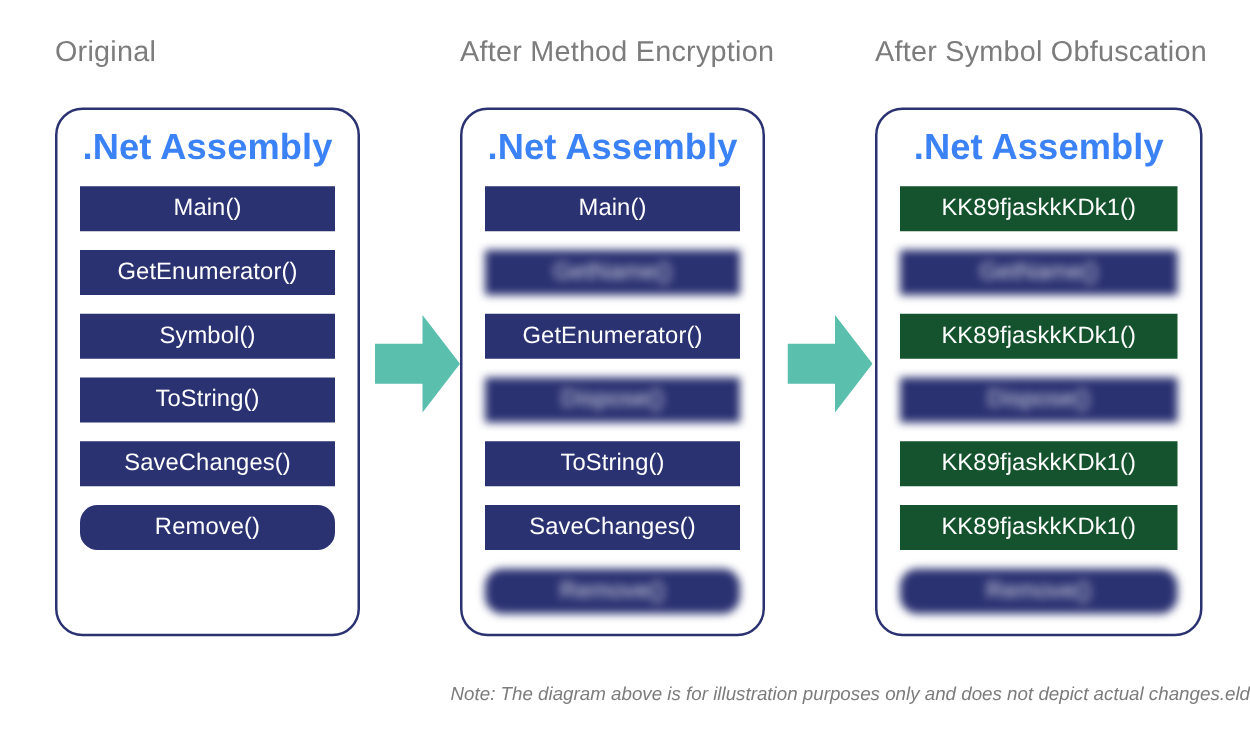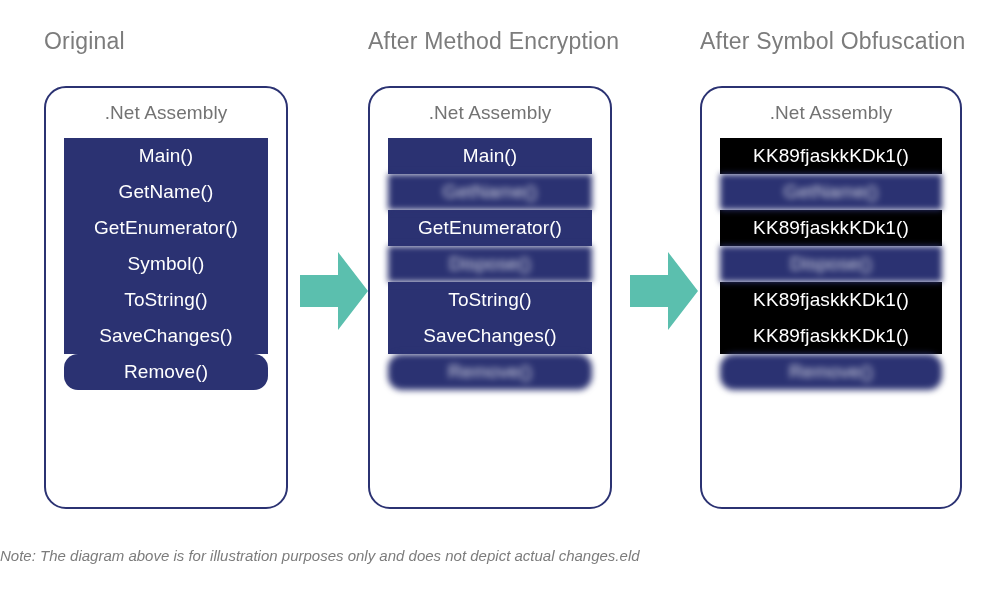--- a/index.html
+++ b/index.html
@@ -41,45 +41,46 @@
     border-radius: 22px;
     background: #ffffff;
   }
   .card.c0 { left: 44px;  width: 244px; }
   .card.c1 { left: 368px; width: 244px; }
   .card.c2 { left: 700px; width: 262px; }
 
   .card-title {
     margin-top: 14px;
     text-align: center;
-    font-size: 19px;
-    font-weight: normal;
-    color: #737373;
+    font-size: 29px;
+    font-weight: bold;
+    color: #3b82f6;
     letter-spacing: 0.1px;
   }
 
   .bars {
     margin-top: 14px;
     padding: 0 18px;
   }
 
   .bar {
     height: 36px;
+    margin-bottom: 15px;
     display: flex;
     align-items: center;
     justify-content: center;
     color: #ffffff;
     font-size: 19px;
     letter-spacing: 0.1px;
     white-space: nowrap;
   }
   .bar:last-child { margin-bottom: 0; border-radius: 14px; }
 
   .bar.navy      { background: #2b3272; }
-  .bar.lavender  { background: #000000; }
+  .bar.lavender  { background: #14532d; }
 
   .bar.blurred {
     color: rgba(255,255,255,0.80);
     filter: blur(3.4px);
   }
 
   
   .arrow {
     position: absolute;
     top: 252px;
@@ -90,41 +91,40 @@
   .arrow.a1 { left: 630px; }
 
   .arrow svg { display: block; width: 100%; height: 100%; }
 
   
   .footer-note {
     position: absolute;
     top: 547px;
     left: 0;
     width: 1000px;
-    text-align: left;
+    text-align: right;
     font-size: 15px;
     font-style: italic;
     color: #7c7c7c;
     white-space: nowrap;
   }
 </style>
 </head>
 <body>
 
 <div id="stage">
 
   <div class="col-header c0">Original</div>
   <div class="col-header c2">After Symbol Obfuscation</div>
   <div class="col-header c1">After Method Encryption</div>
 
   <div class="card c0">
     <div class="card-title">.Net Assembly</div>
     <div class="bars">
       <div class="bar navy">Main()</div>
-      <div class="bar navy">GetName()</div>
       <div class="bar navy">GetEnumerator()</div>
       <div class="bar navy">Symbol()</div>
       <div class="bar navy">ToString()</div>
       <div class="bar navy">SaveChanges()</div>
       <div class="bar navy">Remove()</div>
     </div>
   </div>
 
   <div class="arrow a0">
     <svg viewBox="0 0 68 78" xmlns="http://www.w3.org/2000/svg" aria-hidden="true">

